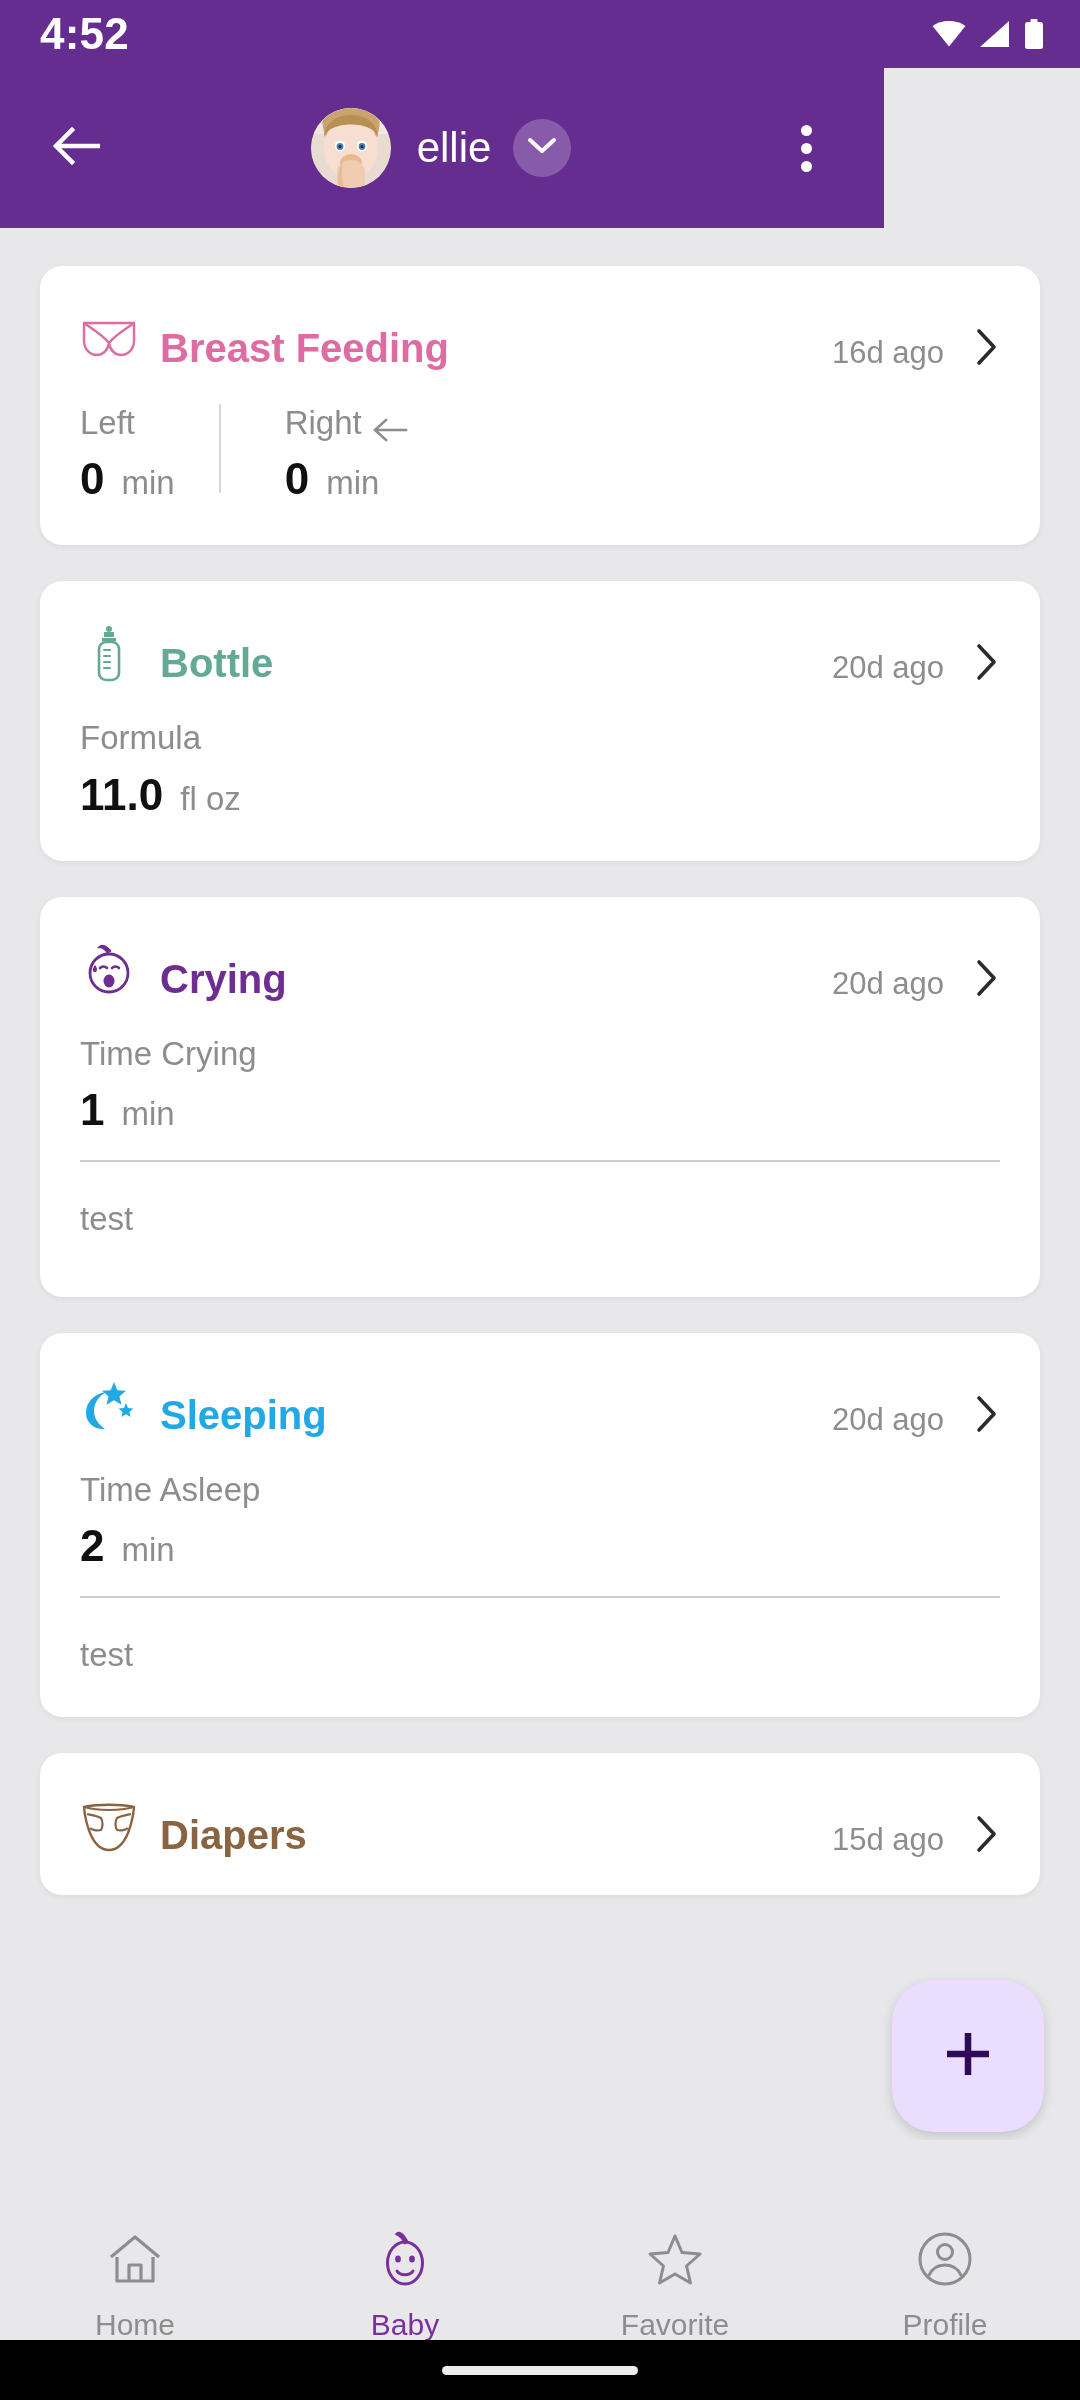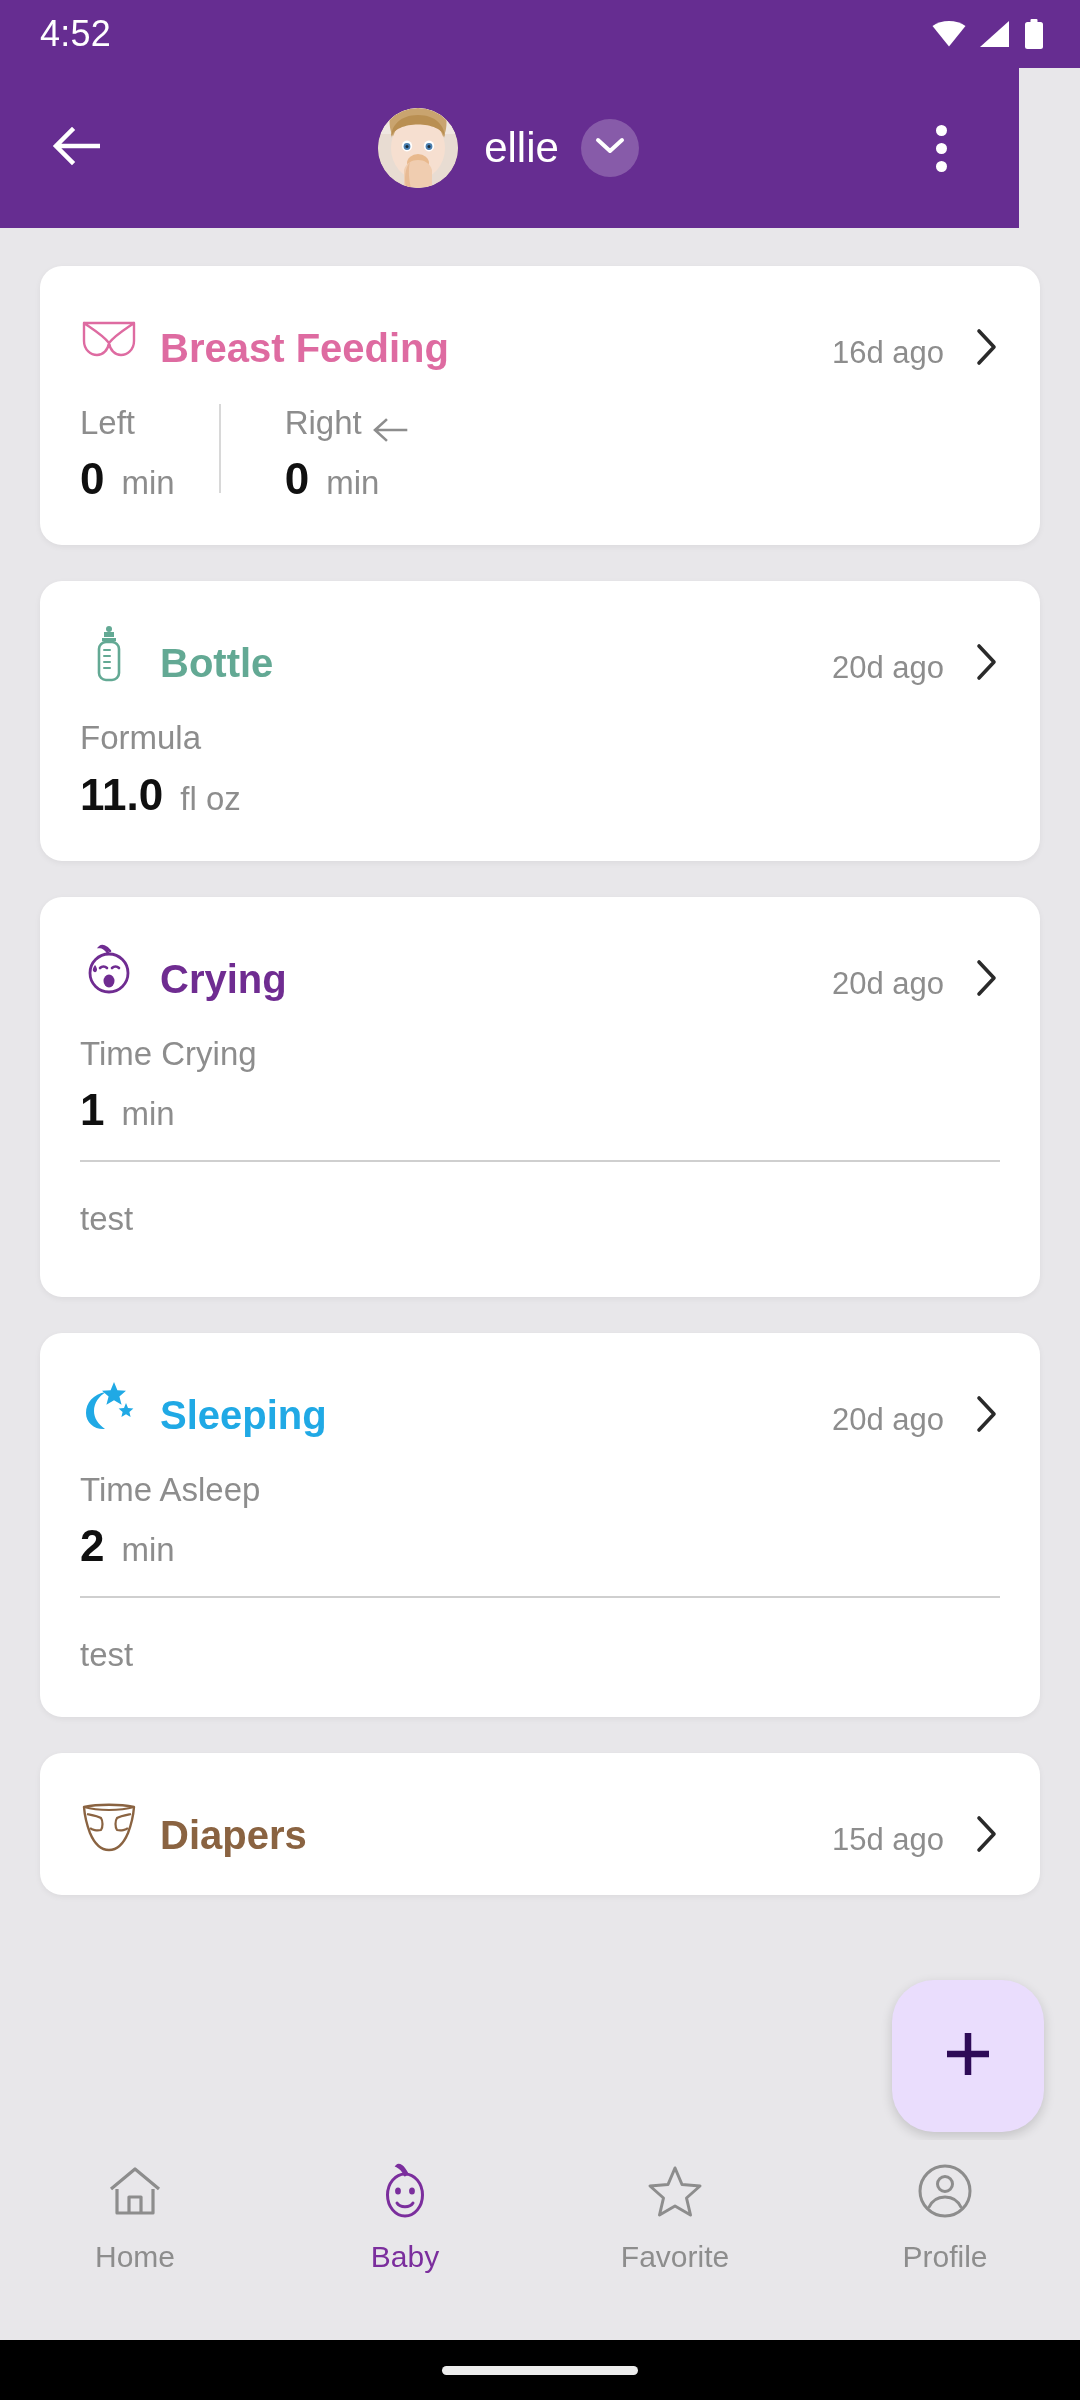--- a/index.html
+++ b/index.html
@@ -27,37 +27,37 @@
     width: 1080px;
     height: 68px;
     background: #662D91;
     display: flex;
     align-items: center;
     justify-content: space-between;
     padding: 0 36px 0 40px;
   }
   .status-time {
     color: #ffffff;
-    font-size: 36px;
-    font-weight: 400;
+    font-size: 44px;
+    font-weight: 700;
     letter-spacing: 0.2px;
     line-height: 1;
   }
   .status-icons {
     display: flex;
     align-items: center;
     gap: 14px;
   }
   .status-icons svg { display: block; }
 
   
   .app-bar {
     position: absolute;
     top: 68px; left: 0;
-    width: 1019px;
+    width: 884px;
     height: 160px;
     background: #662D91;
     display: flex;
     align-items: center;
   }
   .back-btn {
     width: 96px; height: 96px;
     margin-left: 28px;
     display: flex; align-items: center; justify-content: center;
     border-radius: 50%;
@@ -233,21 +233,21 @@
   }
 
   
   .bottom-nav {
     position: absolute;
     left: 0; bottom: 60px;
     width: 1080px;
     height: 200px;
     background: #E8E7EA;
     display: flex;
-    align-items: flex-start;
+    align-items: flex-end;
     padding-top: 22px;
     z-index: 50;
   }
   .nav-item {
     flex: 1;
     display: flex;
     flex-direction: column;
     align-items: center;
     gap: 22px;
     cursor: pointer;

